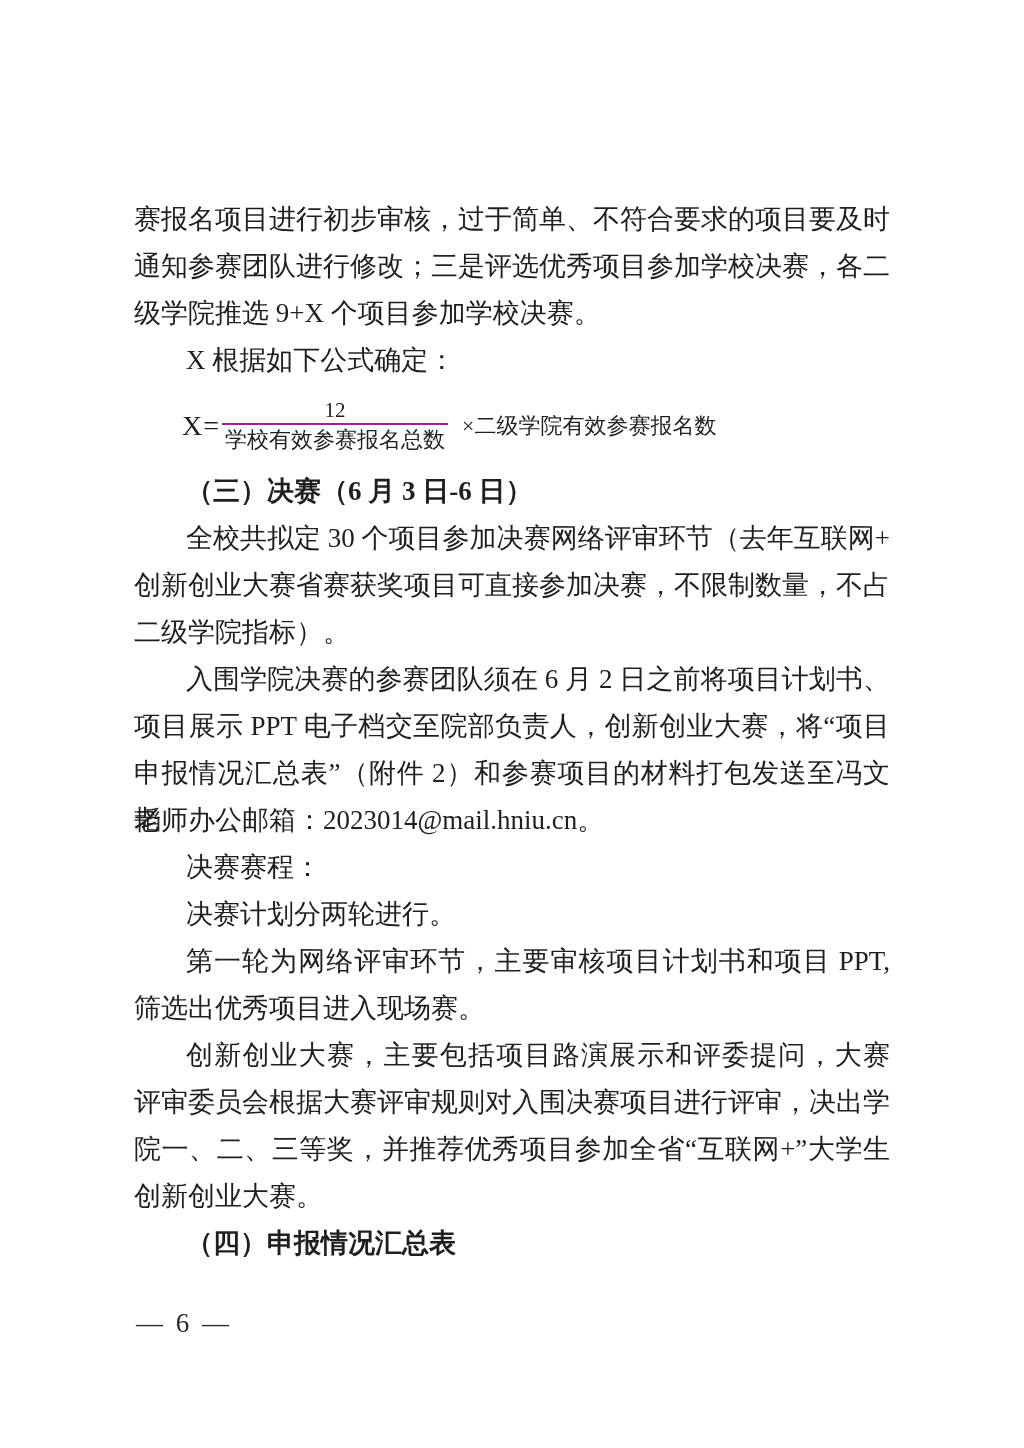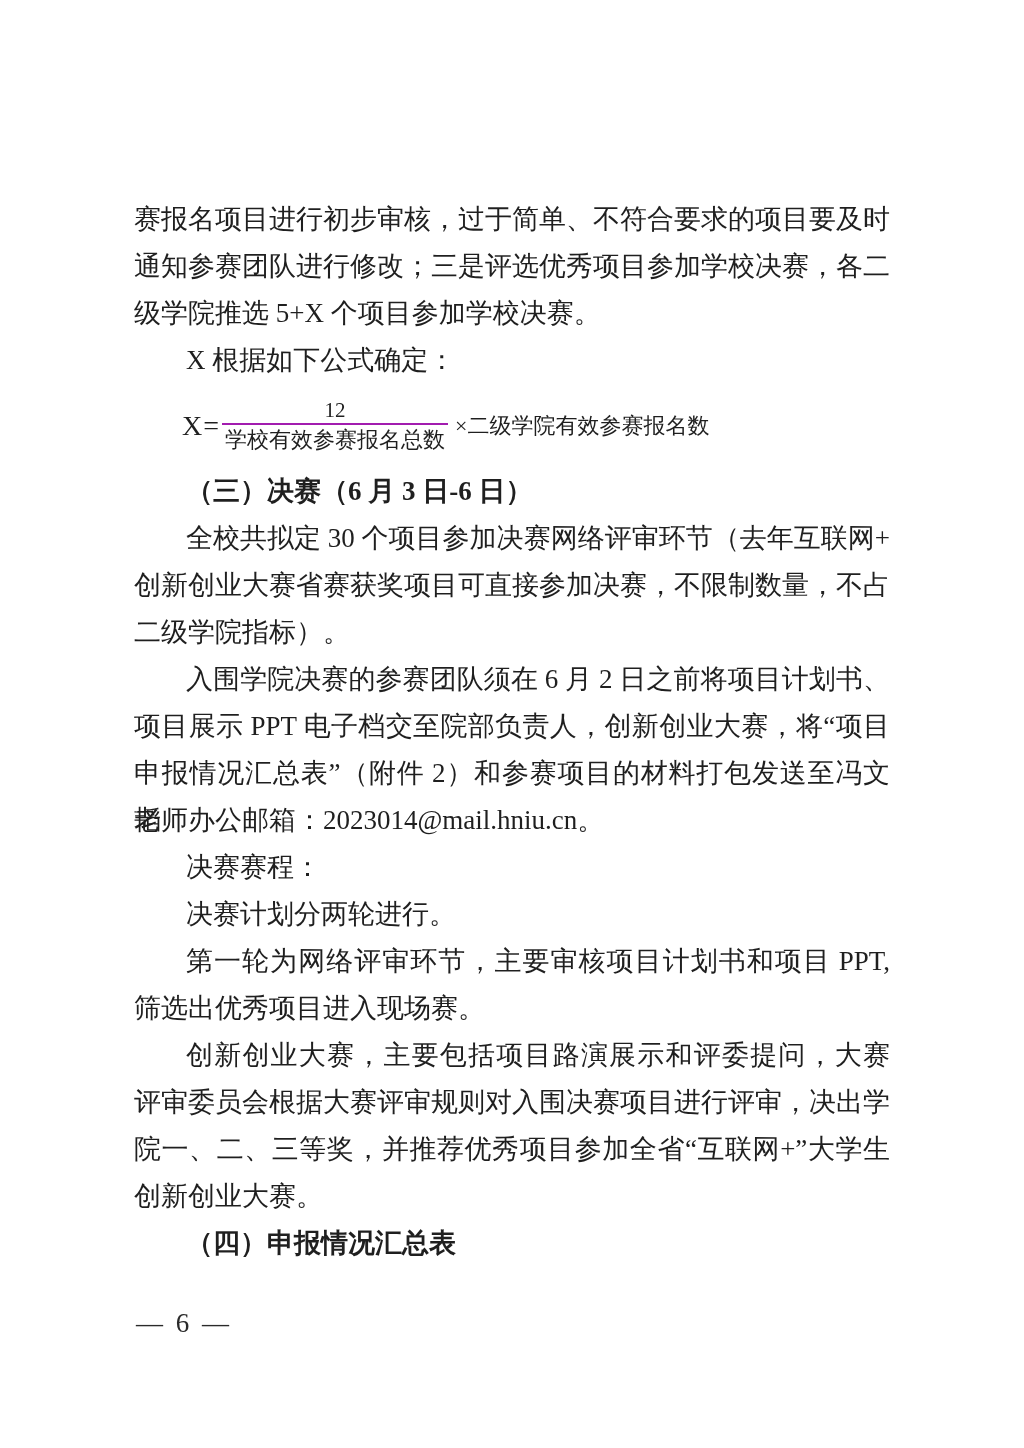--- a/index.html
+++ b/index.html
@@ -64,40 +64,40 @@
   }
   .frac .den {
     font-size: 22px;
     line-height: 30px;
     border-top: 2px solid #a21caf;
     padding: 0 3px;
   }
   .mult {
     font-size: 22px;
     line-height: 1;
-    margin-left: 7px;
+    margin-left: 14px;
   }
   .footer {
     position: absolute;
     left: 136px;
     top: 1308px;
     font-size: 27px;
     line-height: 30px;
     color: #2a2a2a;
     letter-spacing: 3px;
   }
 </style>
 </head>
 <body>
 
 <div class="page">
   <div class="content" id="content">
       <div class="line full">赛报名项目进行初步审核，过于简单、不符合要求的项目要及时</div>
       <div class="line full">通知参赛团队进行修改；三是评选优秀项目参加学校决赛，各二</div>
-      <div class="line">级学院推选 5+X 个项目参加学校决赛。</div>
+      <div class="line">级学院推选 9+X 个项目参加学校决赛。</div>
       <div class="line indent">X 根据如下公式确定：</div>
   <div class="formula-row">
     <span class="formula-lhs">X=</span>
     <span class="frac">
       <span class="num">12</span>
       <span class="den">学校有效参赛报名总数</span>
     </span>
     <span class="mult">×二级学院有效参赛报名数</span>
   </div>
 <div class="line indent heading">（三）决赛（6 月 3 日-6 日）</div>

